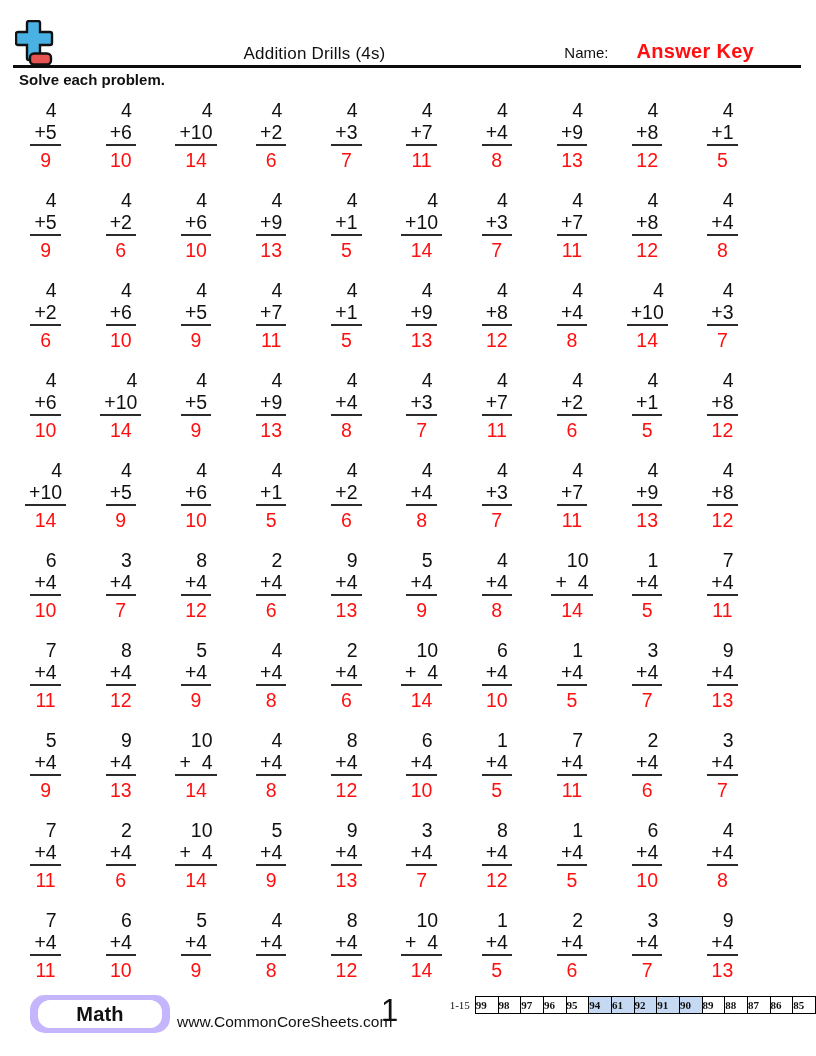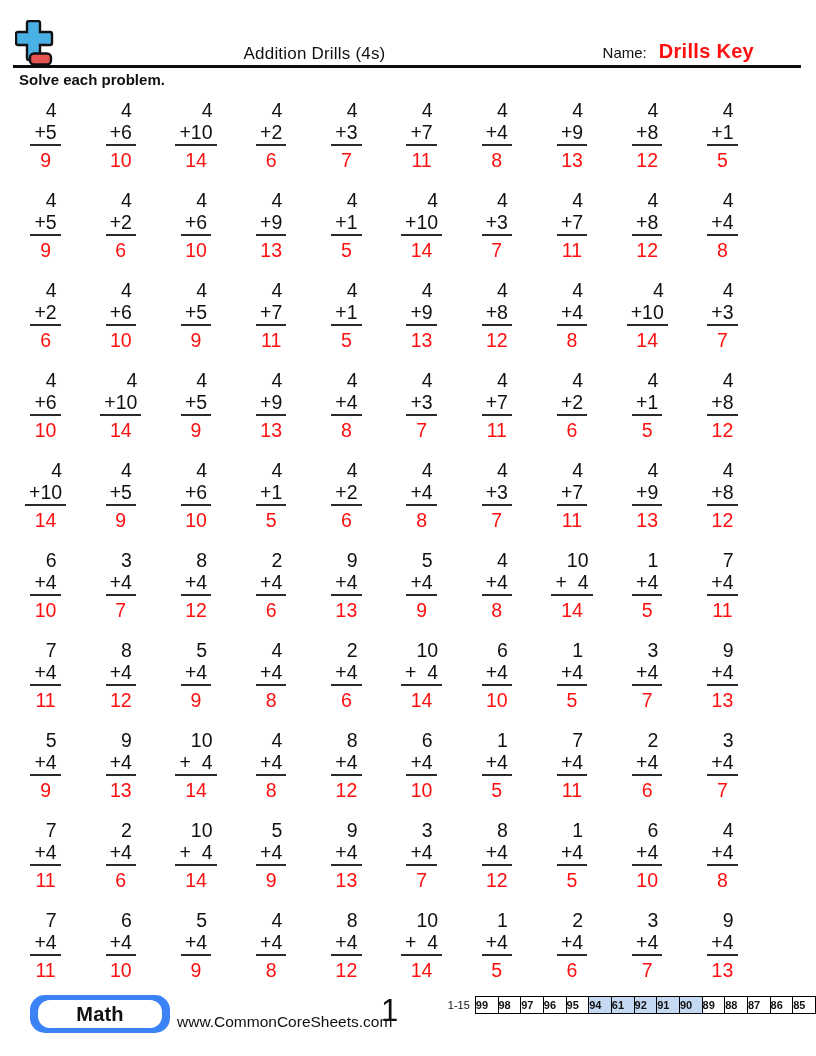--- a/index.html
+++ b/index.html
@@ -10,64 +10,64 @@
     --ink:#111;
   }
   *{box-sizing:border-box;}
   html,body{margin:0;padding:0;background:#fff;}
   body{font-family:"Liberation Sans",sans-serif;color:var(--ink);}
   .page{position:relative;width:816px;height:1056px;background:#fff;overflow:hidden;}
 
   
   .logo{position:absolute;left:15px;top:20px;}
   .title{position:absolute;top:44px;left:0;width:606px;text-align:center;font-size:17px;letter-spacing:.2px;padding-left:23px;}
-  .name-row{position:absolute;right:62px;top:40px;display:flex;align-items:baseline;gap:12px;}
+  .name-row{position:absolute;right:62px;top:40px;display:flex;align-items:baseline;gap:28px;}
   .name-label{font-size:15px;}
   .answer-key{font-size:20px;font-weight:bold;color:var(--answer-red);letter-spacing:.3px;}
   .rule{position:absolute;top:65px;left:13px;right:15px;border-top:3px solid #0d0d0d;}
   .instruction{position:absolute;top:71px;left:19px;font-size:15px;font-weight:bold;}
 
   
   .grid{position:absolute;top:99px;left:8px;width:752px;display:grid;
         grid-template-columns:repeat(10,1fr);row-gap:18px;}
   .cell{display:flex;justify-content:center;}
   .problem{display:flex;flex-direction:column;align-items:flex-end;font-size:19.5px;line-height:22px;}
   .p-top{margin-right:4px;}
   .p-bottom{border-bottom:2px solid #2b2b2b;padding:0 4px 1px 4px;white-space:pre;}
   .p-answer{align-self:stretch;text-align:center;color:var(--answer-red);padding-top:3px;}
 
   
-  .badge{position:absolute;left:30px;top:995px;width:140px;height:38px;background:#3b82f6;
+  .badge{position:absolute;left:30px;top:995px;width:140px;height:38px;background:#c4b5fd;
          border-radius:15px;display:flex;align-items:center;justify-content:center;}
   .badge-inner{width:124px;height:28px;background:#fff;border-radius:12px;display:flex;
          align-items:center;justify-content:center;font-size:20px;font-weight:bold;letter-spacing:.2px;}
   .site{position:absolute;left:177px;top:1013px;font-size:15.5px;}
   .pagenum{position:absolute;left:381px;top:993px;font-size:31px;}
-  .score{position:absolute;left:438px;top:996px;border-collapse:collapse;}
+  .score{position:absolute;left:438px;top:996px;border-collapse:collapse;font-family:Liberation Serif, serif;}
   .score td{border:1.5px solid #000;width:23px;height:17px;
             font-size:11px;font-weight:bold;padding:0;}
   .score td.lbl{border:none;width:38px;text-align:right;padding-right:5px;
             font-weight:normal;font-size:11px;}
   .score td.hl{background:var(--score-hl);}
 </style>
 </head>
 <body>
 
 <div class="page">
 
   <svg class="logo" width="40" height="46" viewBox="0 0 40 46">
     <path d="M14,1 h9 a2,2 0 0 1 2,2 v9 h10 a2,2 0 0 1 2,2 v9 a2,2 0 0 1 -2,2 h-10 v13 a2,2 0 0 1 -2,2 h-9 a2,2 0 0 1 -2,-2 v-13 h-9 a2,2 0 0 1 -2,-2 v-9 a2,2 0 0 1 2,-2 h9 v-9 a2,2 0 0 1 2,-2 z" fill="#49b1e4" stroke="#111" stroke-width="2.4"></path>
     <rect x="15" y="33.5" width="21" height="11" rx="4" fill="#e65350" stroke="#111" stroke-width="2.4"></rect>
   </svg>
 
   <div class="title">Addition Drills (4s)</div>
 
   <div class="name-row">
     <span class="name-label">Name:</span>
-    <span class="answer-key">Drills Key</span>
+    <span class="answer-key">Answer Key</span>
   </div>
 
   <div class="rule"></div>
   <div class="instruction">Solve each problem.</div>
 
   <main class="grid">
       <div class="cell">
         <div class="problem">
           <div class="p-top">4</div>
           <div class="p-bottom">+5</div>

